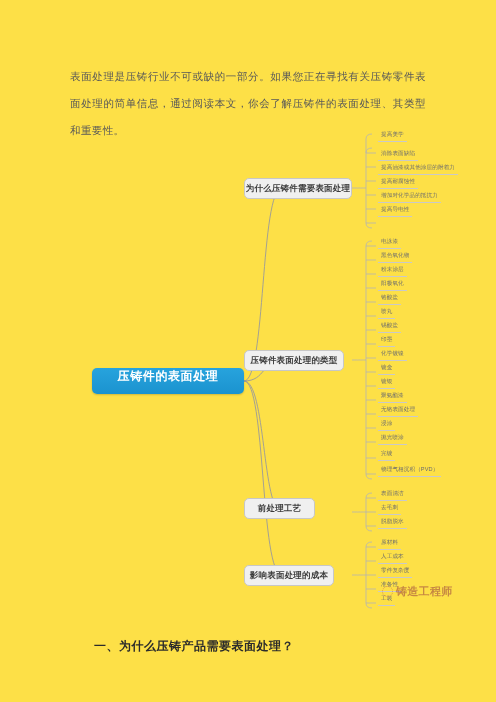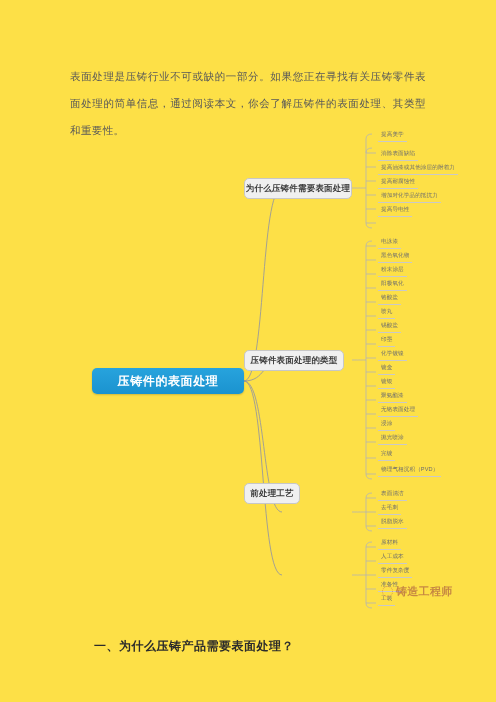--- a/index.html
+++ b/index.html
@@ -41,21 +41,21 @@
     pointer-events:none;
   }
 
   
   .root-node{
     position:absolute;
     left:22px; top:240px;
     width:152px; height:26px;
     background:linear-gradient(180deg,#27a3dd 0%,#1b93cf 100%);
     border-radius:5px;
-    display:flex;align-items:center;justify-content:center;
+    display:flex;justify-content:center;
     box-shadow:0 1px 2px rgba(0,0,0,.18);
   }
   .root-node span{
     color:#ffffff;
     font-size:12px;
     font-weight:bold;
     letter-spacing:.6px;
   }
 
   
@@ -175,24 +175,27 @@
     </div>
 
     <div class="l2" style="left:174px; top:222px; width:100px;">
       <span>压铸件表面处理的类型</span>
     </div>
 
     <div class="l2" style="left:174px; top:50px; width:108px;">
       <span>为什么压铸件需要表面处理</span>
     </div>
 
-    <div class="l2" style="left:174px; top:355px; width:56px;">
+    <div class="l2" style="left:174px; top:370px; width:71px;">
       <span>前处理工艺</span>
     </div>
 
+    <div class="l2" style="left:174px; top:437px; width:90px;">
+      <span>影响表面处理的成本</span>
+    </div>
 
     <div class="l3" style="left:308px; top:2px;">提高美学</div>
     <div class="l3" style="left:308px; top:21px;">消除表面缺陷</div>
     <div class="l3" style="left:308px; top:35px;">提高油漆或其他涂层的附着力</div>
     <div class="l3" style="left:308px; top:49px;">提高耐腐蚀性</div>
     <div class="l3" style="left:308px; top:63px;">增加对化学品的抵抗力</div>
     <div class="l3" style="left:308px; top:77px;">提高导电性</div>
 
     <div class="l3" style="left:308px; top:109px;">电泳漆</div>
     <div class="l3" style="left:308px; top:123px;">黑色氧化物</div>

